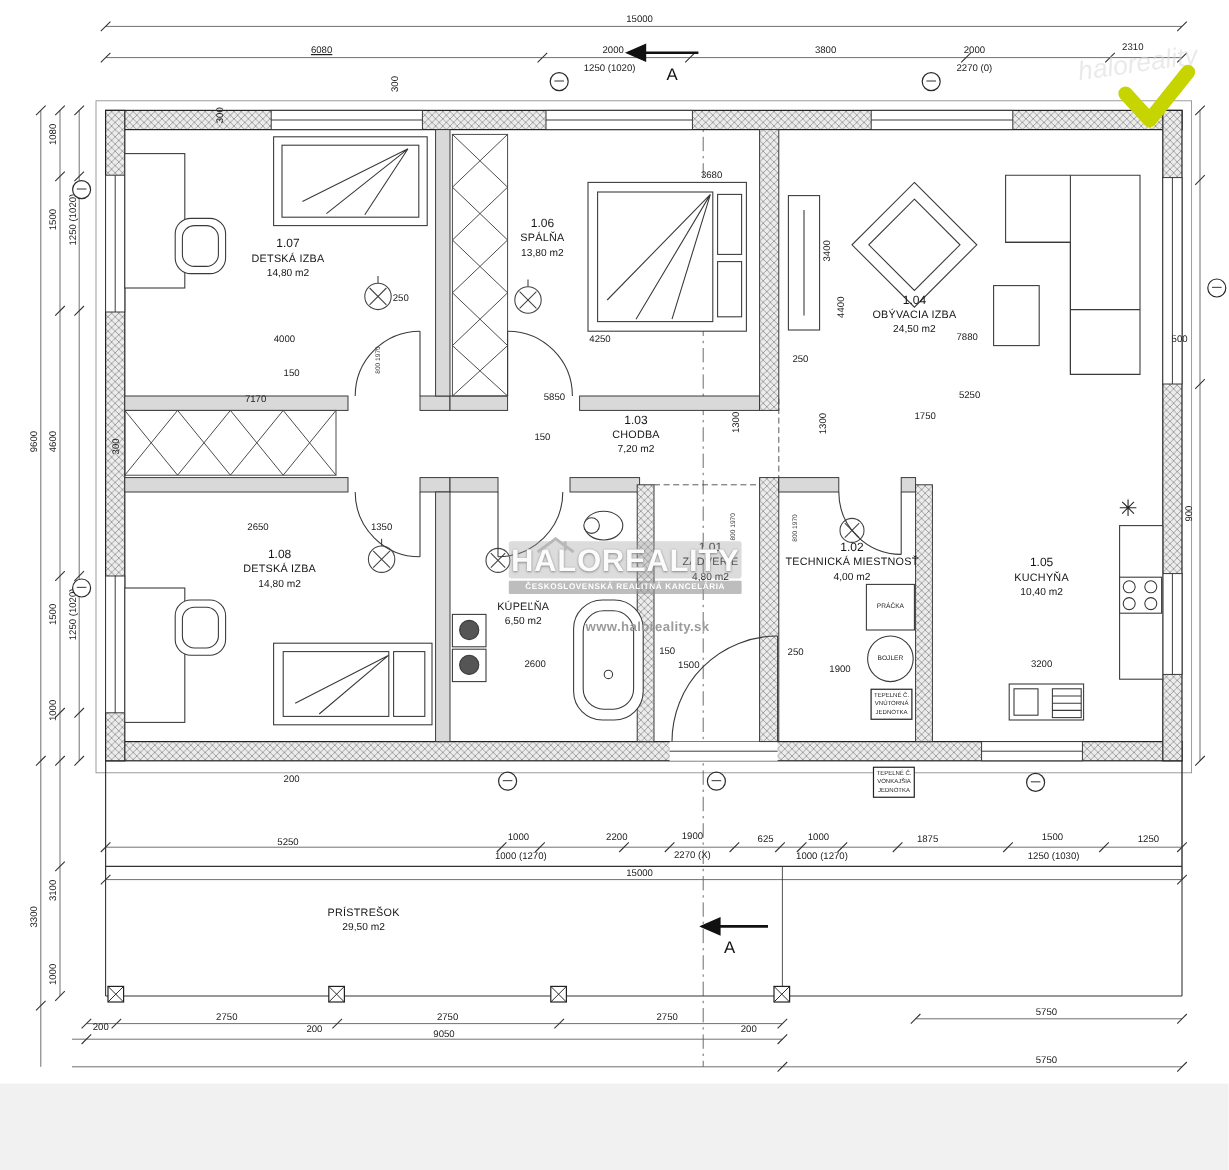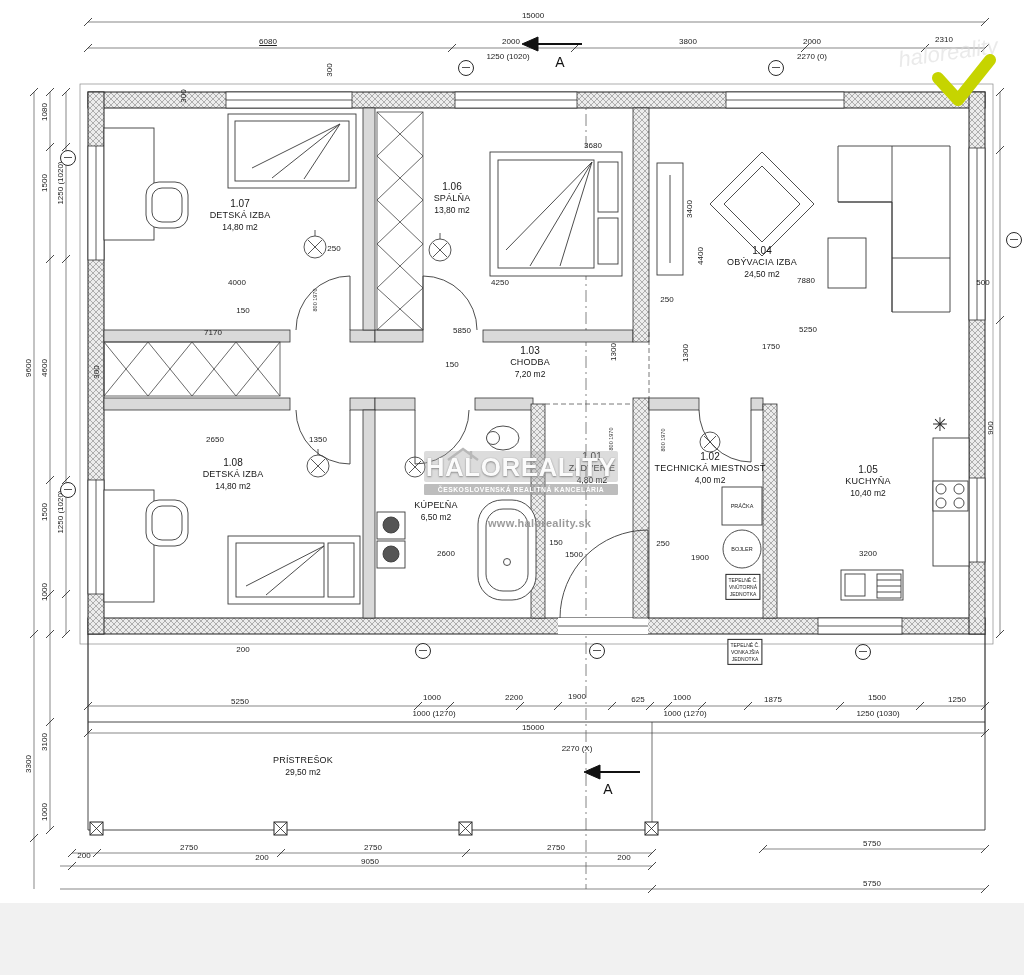--- a/index.html
+++ b/index.html
@@ -328,21 +328,21 @@
       <span class="dim" style="left: 700px; top: 558px;">1900</span>
       <span class="dim" style="left: 868px; top: 554px;">3200</span>
       <span class="dim rot tiny" style="left: 316px; top: 300px;">800 1970</span>
       <span class="dim rot tiny" style="left: 612px; top: 439px;">800 1970</span>
       <span class="dim rot tiny" style="left: 664px; top: 440px;">800 1970</span>
       <span class="dim" style="left: 240px; top: 702px;">5250</span>
       <span class="dim" style="left: 432px; top: 698px;">1000</span>
       <span class="dim" style="left: 434px; top: 714px;">1000 (1270)</span>
       <span class="dim" style="left: 514px; top: 698px;">2200</span>
       <span class="dim" style="left: 577px; top: 697px;">1900</span>
-      <span class="dim" style="left: 577px; top: 713px; margin-top: 36px;">2270 (X)</span>
+      <span class="dim" style="left: 577px; top: 713px;">2270 (X)</span>
       <span class="dim" style="left: 638px; top: 700px;">625</span>
       <span class="dim" style="left: 682px; top: 698px;">1000</span>
       <span class="dim" style="left: 685px; top: 714px;">1000 (1270)</span>
       <span class="dim" style="left: 773px; top: 700px;">1875</span>
       <span class="dim" style="left: 877px; top: 698px;">1500</span>
       <span class="dim" style="left: 878px; top: 714px;">1250 (1030)</span>
       <span class="dim" style="left: 957px; top: 700px;">1250</span>
       <span class="dim" style="left: 533px; top: 728px;">15000</span>
       <span class="dim rot" style="left: 45px; top: 742px;">3100</span>
       <span class="dim rot" style="left: 29px; top: 764px;">3300</span>

